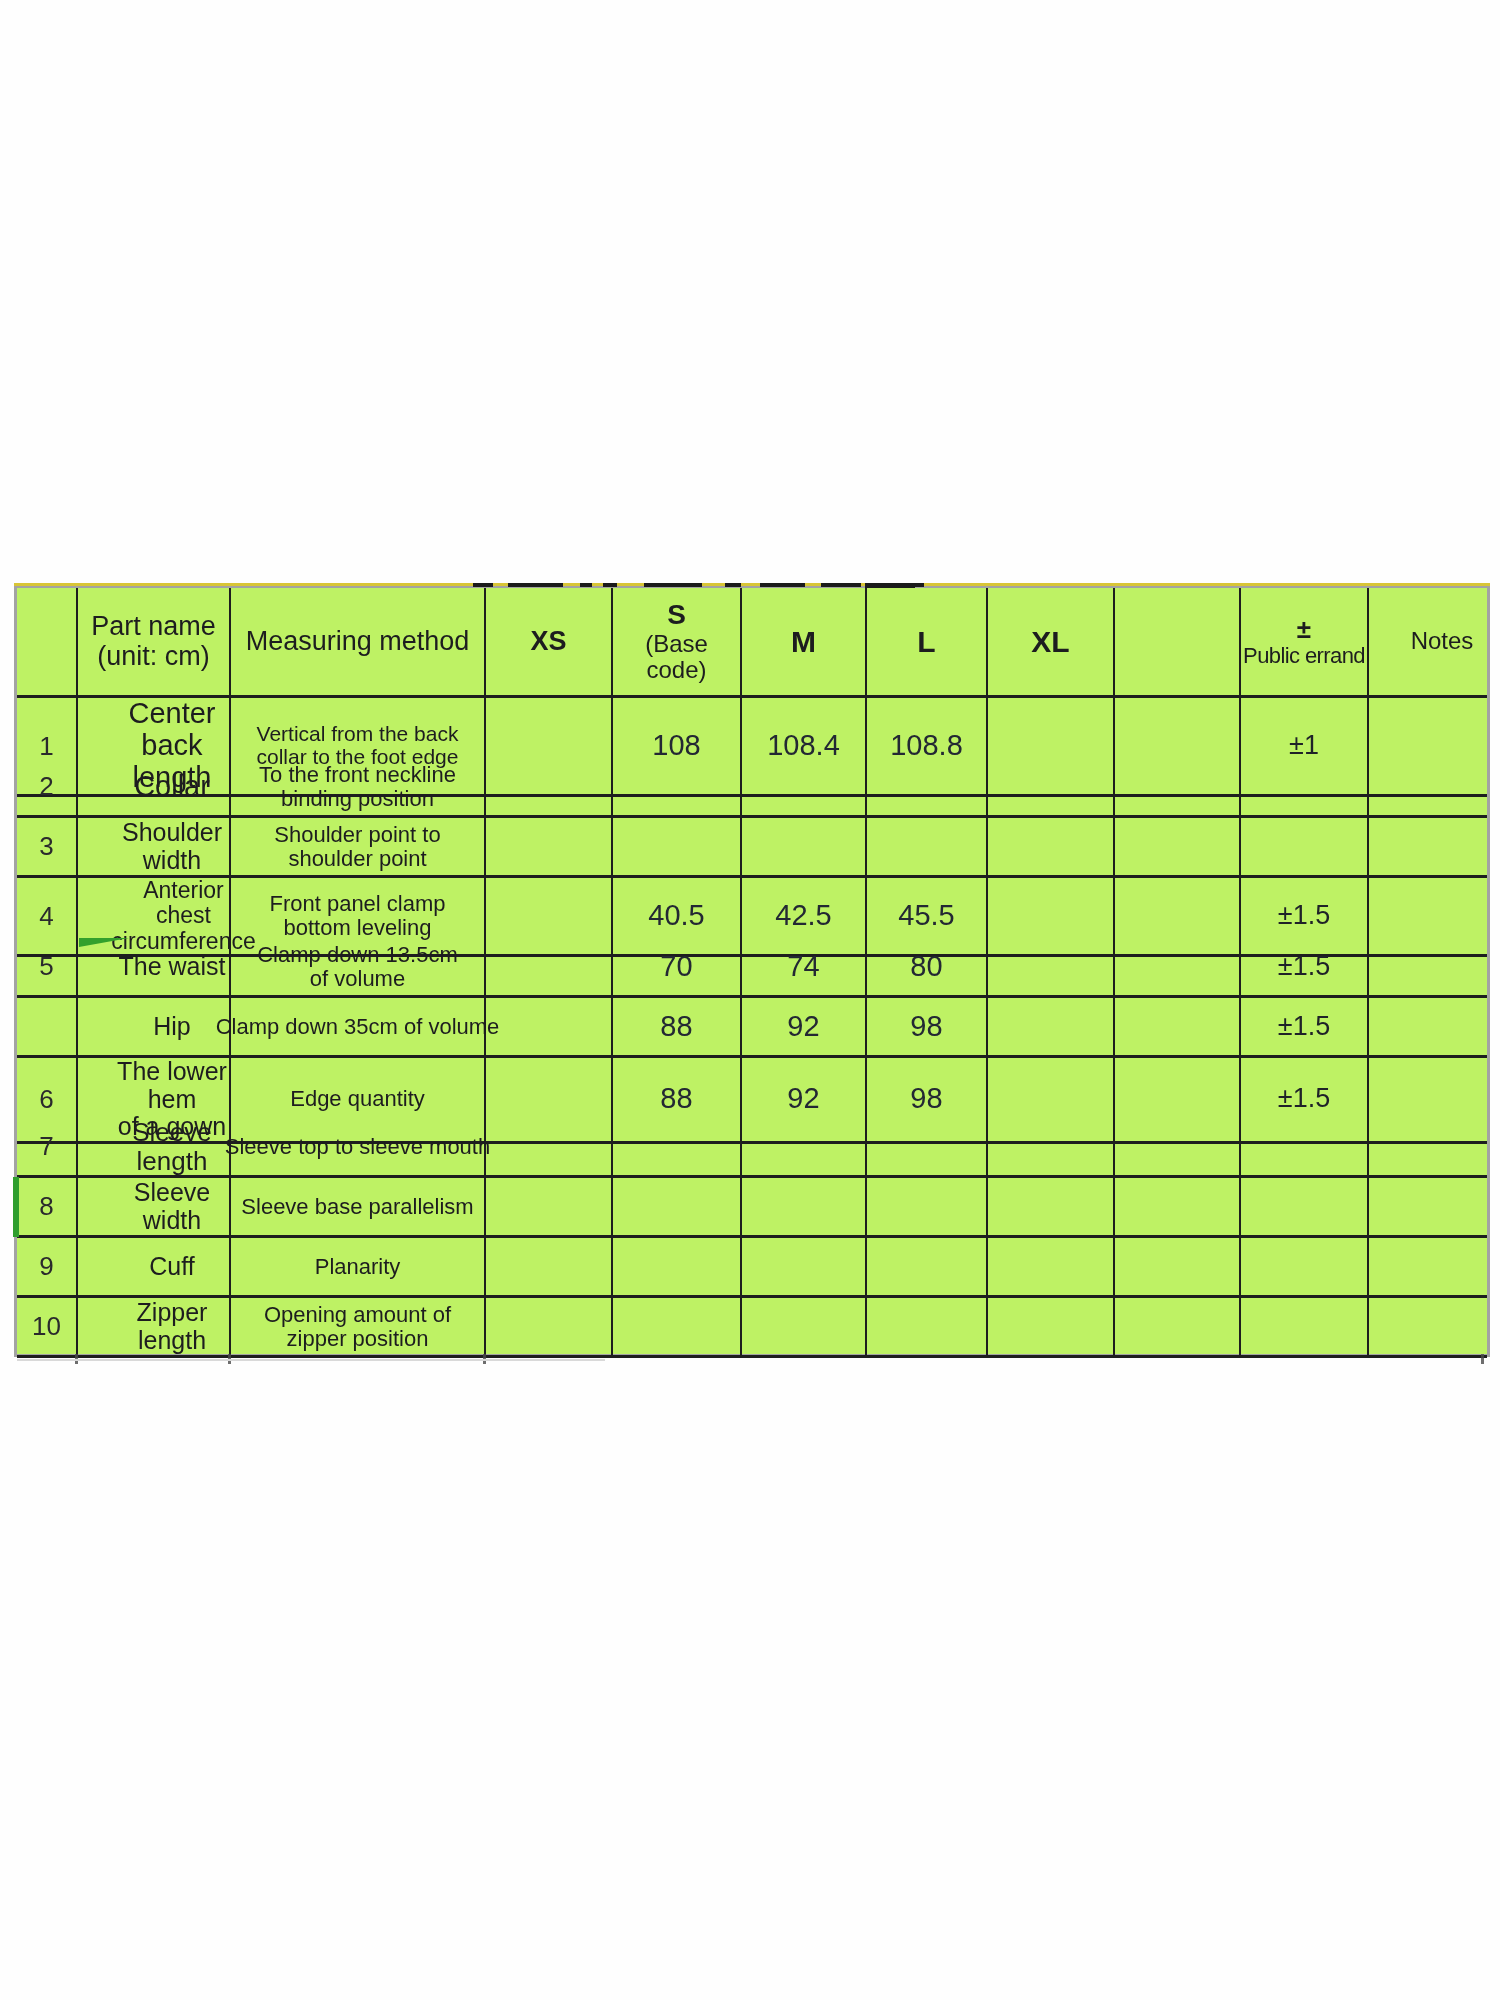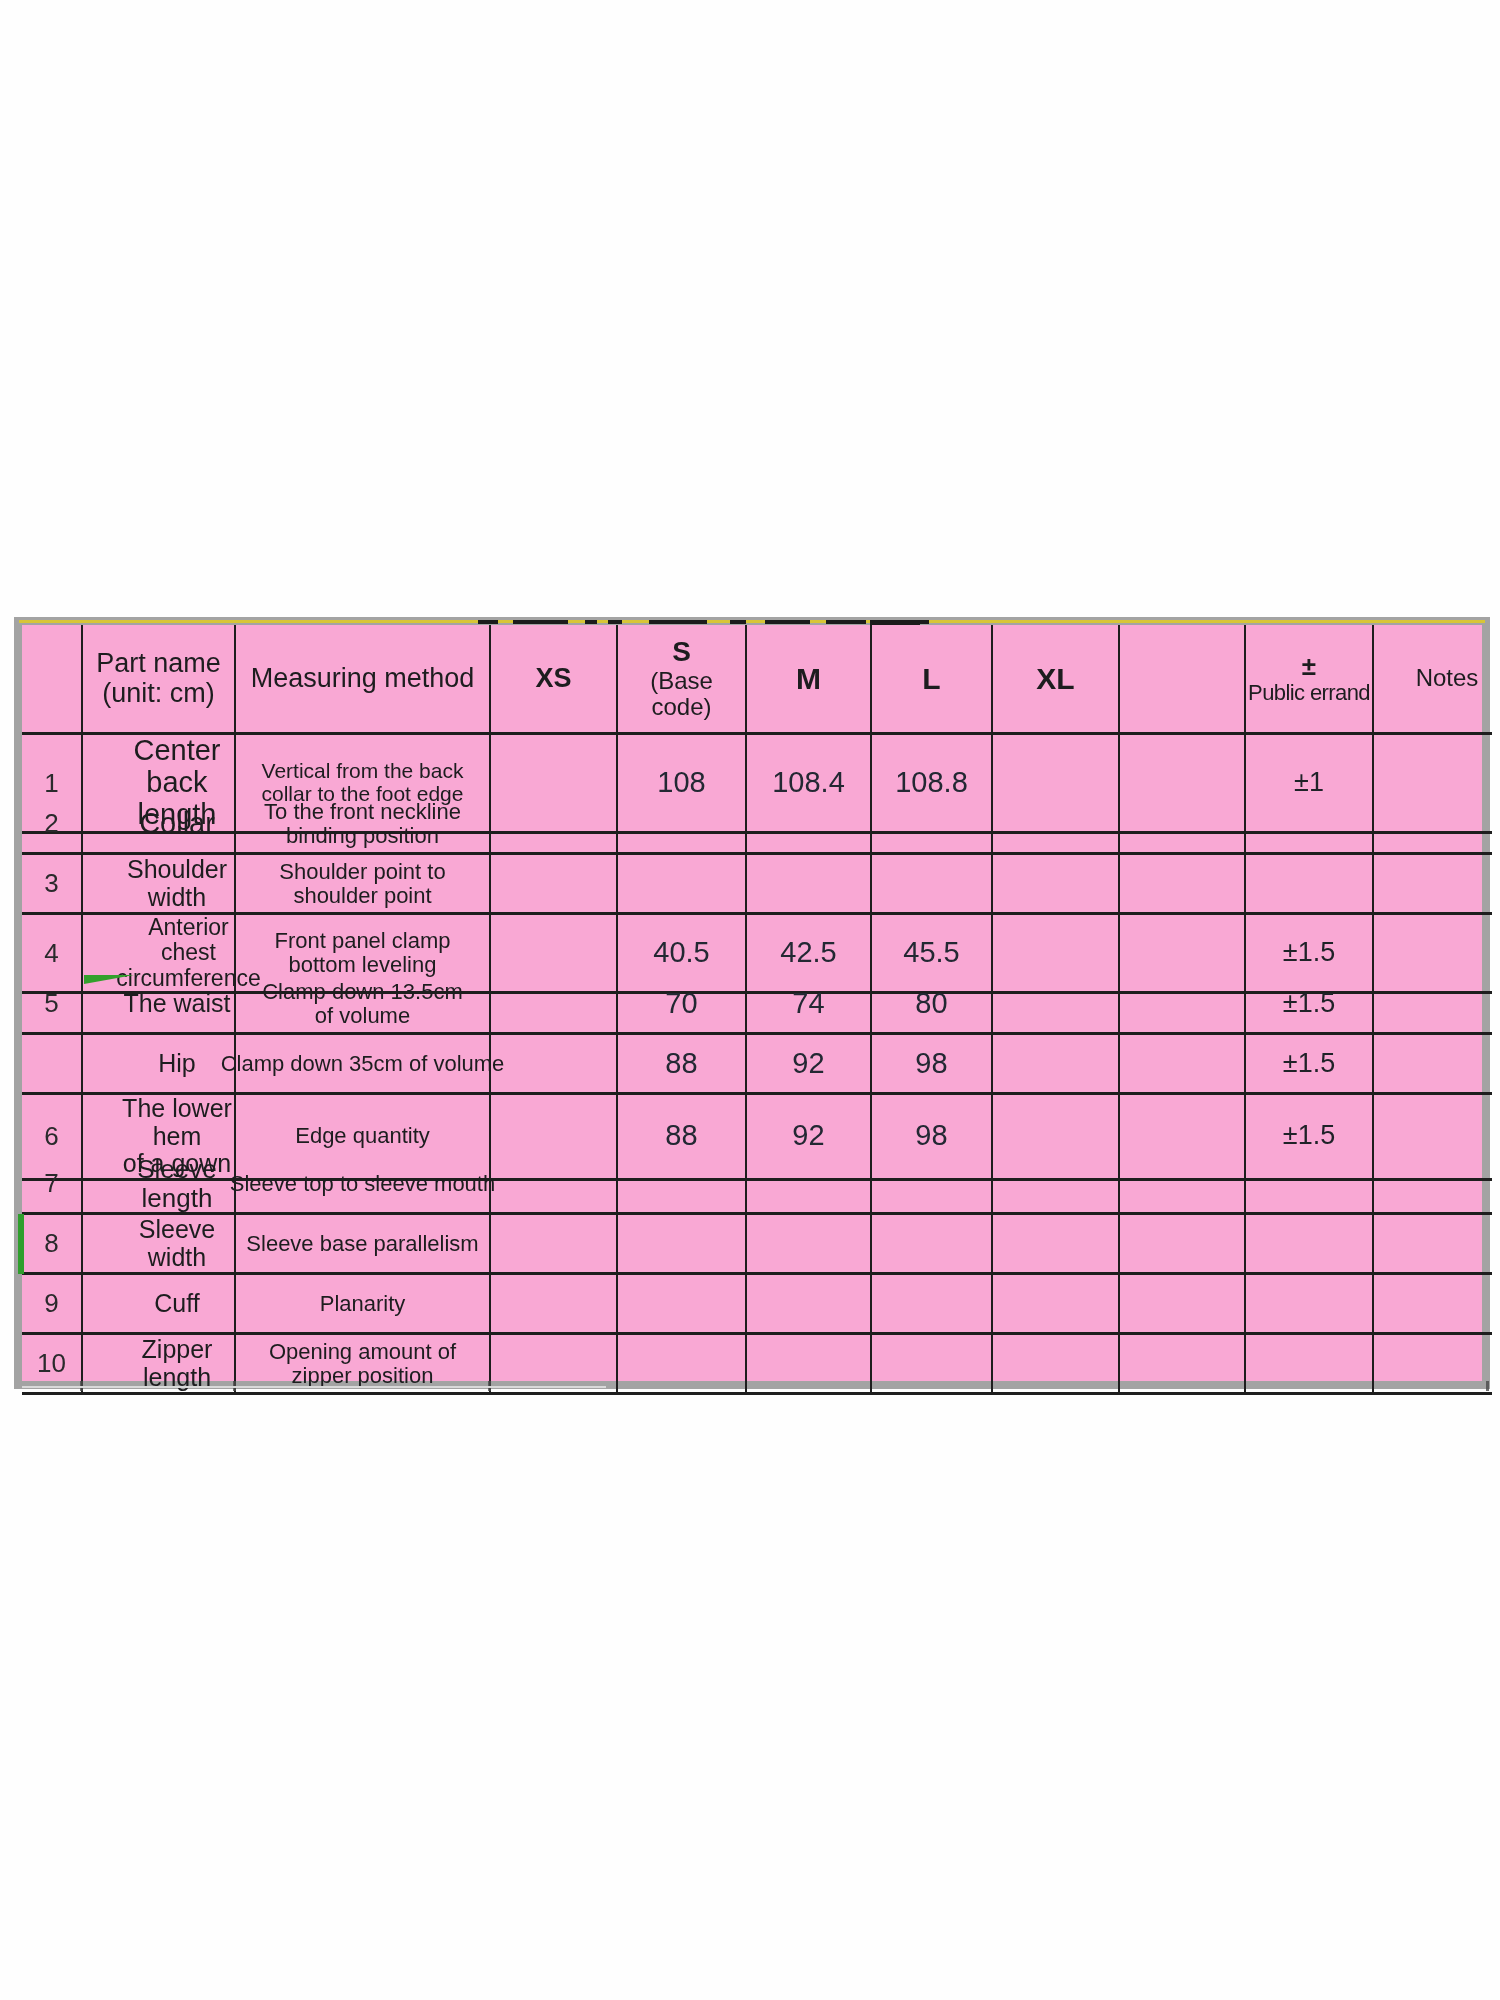--- a/index.html
+++ b/index.html
@@ -1,21 +1,21 @@
 <!DOCTYPE html>
 <html><head>
 <meta charset="utf-8">
 <style>
   * { margin:0; padding:0; box-sizing:border-box; }
   html,body { width:1500px; height:2000px; background:#ffffff; font-family:"Liberation Sans", sans-serif; }
   .page { position:relative; width:1500px; height:2000px; background:#fefefe; overflow:hidden; }
 
   .size-table {
-    position:absolute; left:14px; top:617px; width:1476px; height:772px;
-    border:8px solid #a3a3a3; background:#f9a8d4; color:#1d1d1f;
+    position:absolute; left:14px; top:585px; width:1476px; height:772px;
+    border:3px solid #a3a3a3; background:#bef264; color:#1d1d1f;
   }
   .top-yellow {
     position:absolute; left:-3px; right:-3px; top:-5px; height:3px;
     background:#d8c536; z-index:3;
   }
   .artifacts { position:absolute; left:0; top:-6px; width:100%; height:8px; z-index:4; }
   .artifacts i { position:absolute; top:1px; height:4px; background:#1b1b1b; display:block; }
 
   .tr {
     display:grid;

